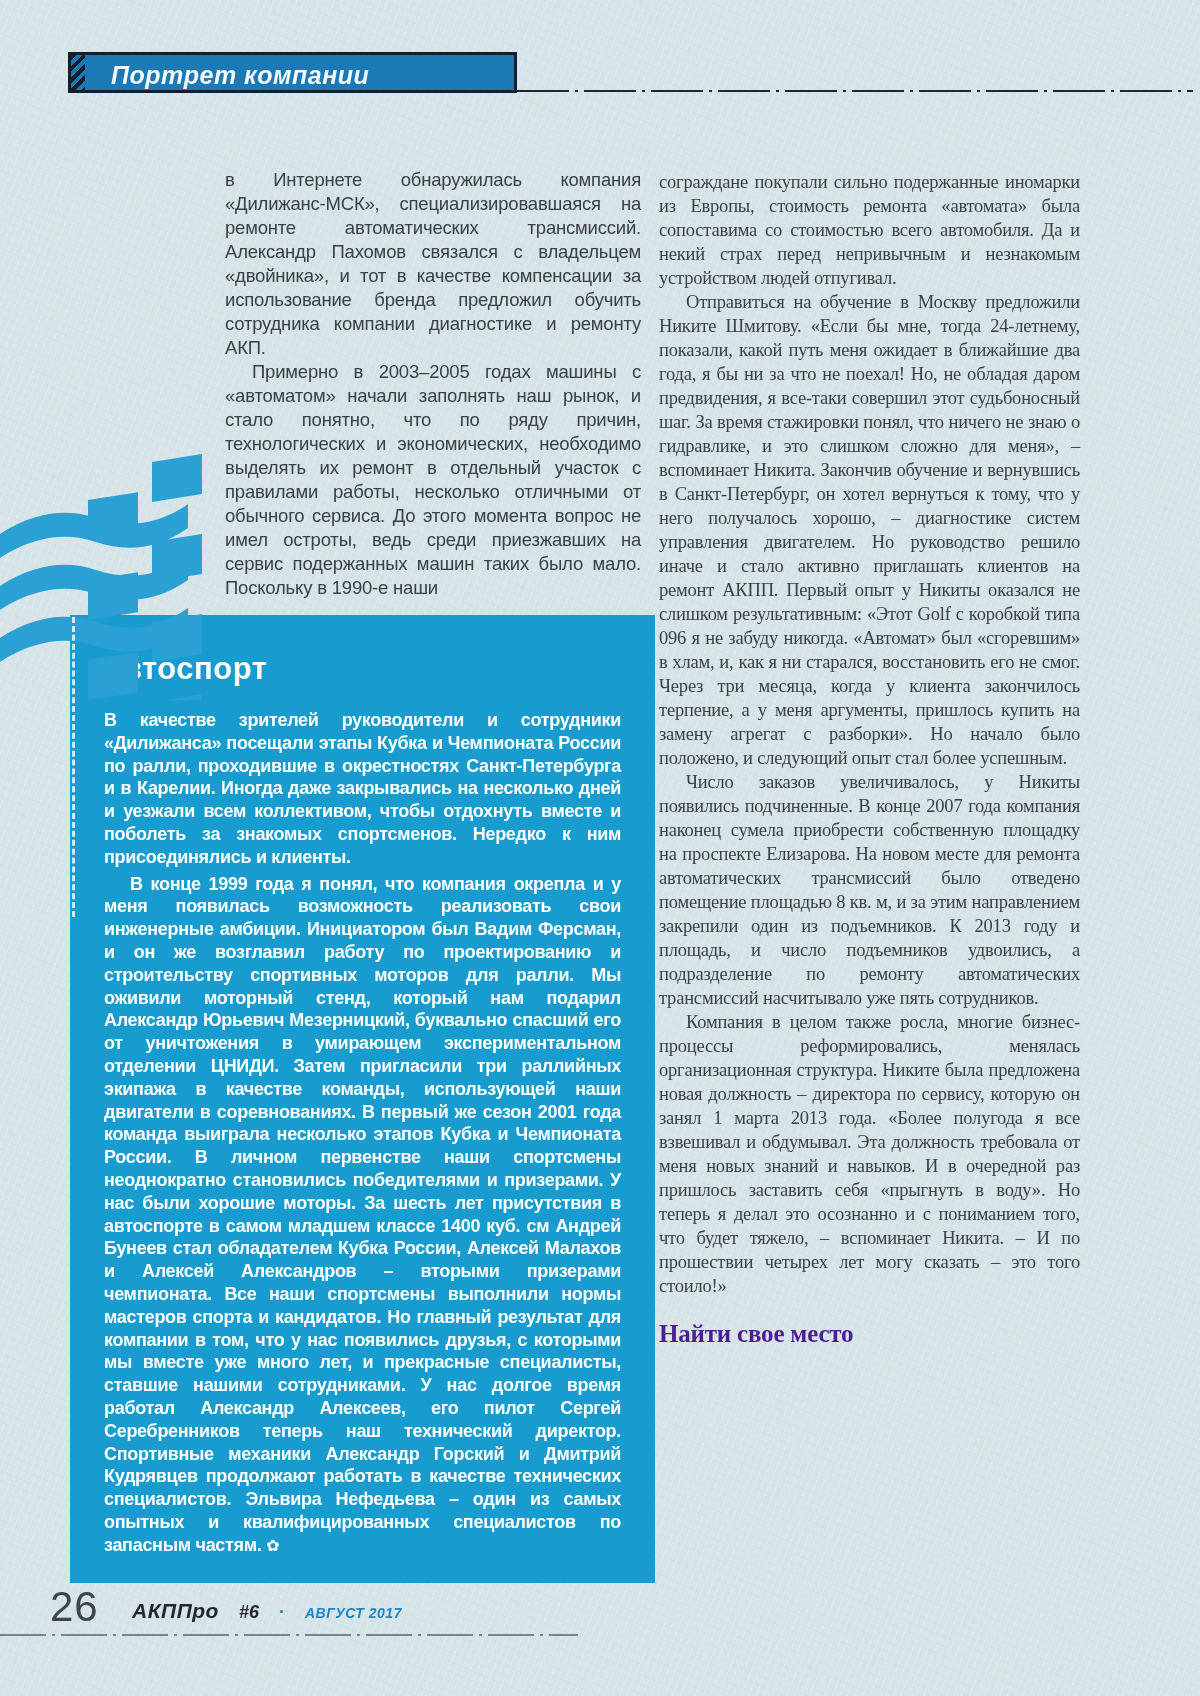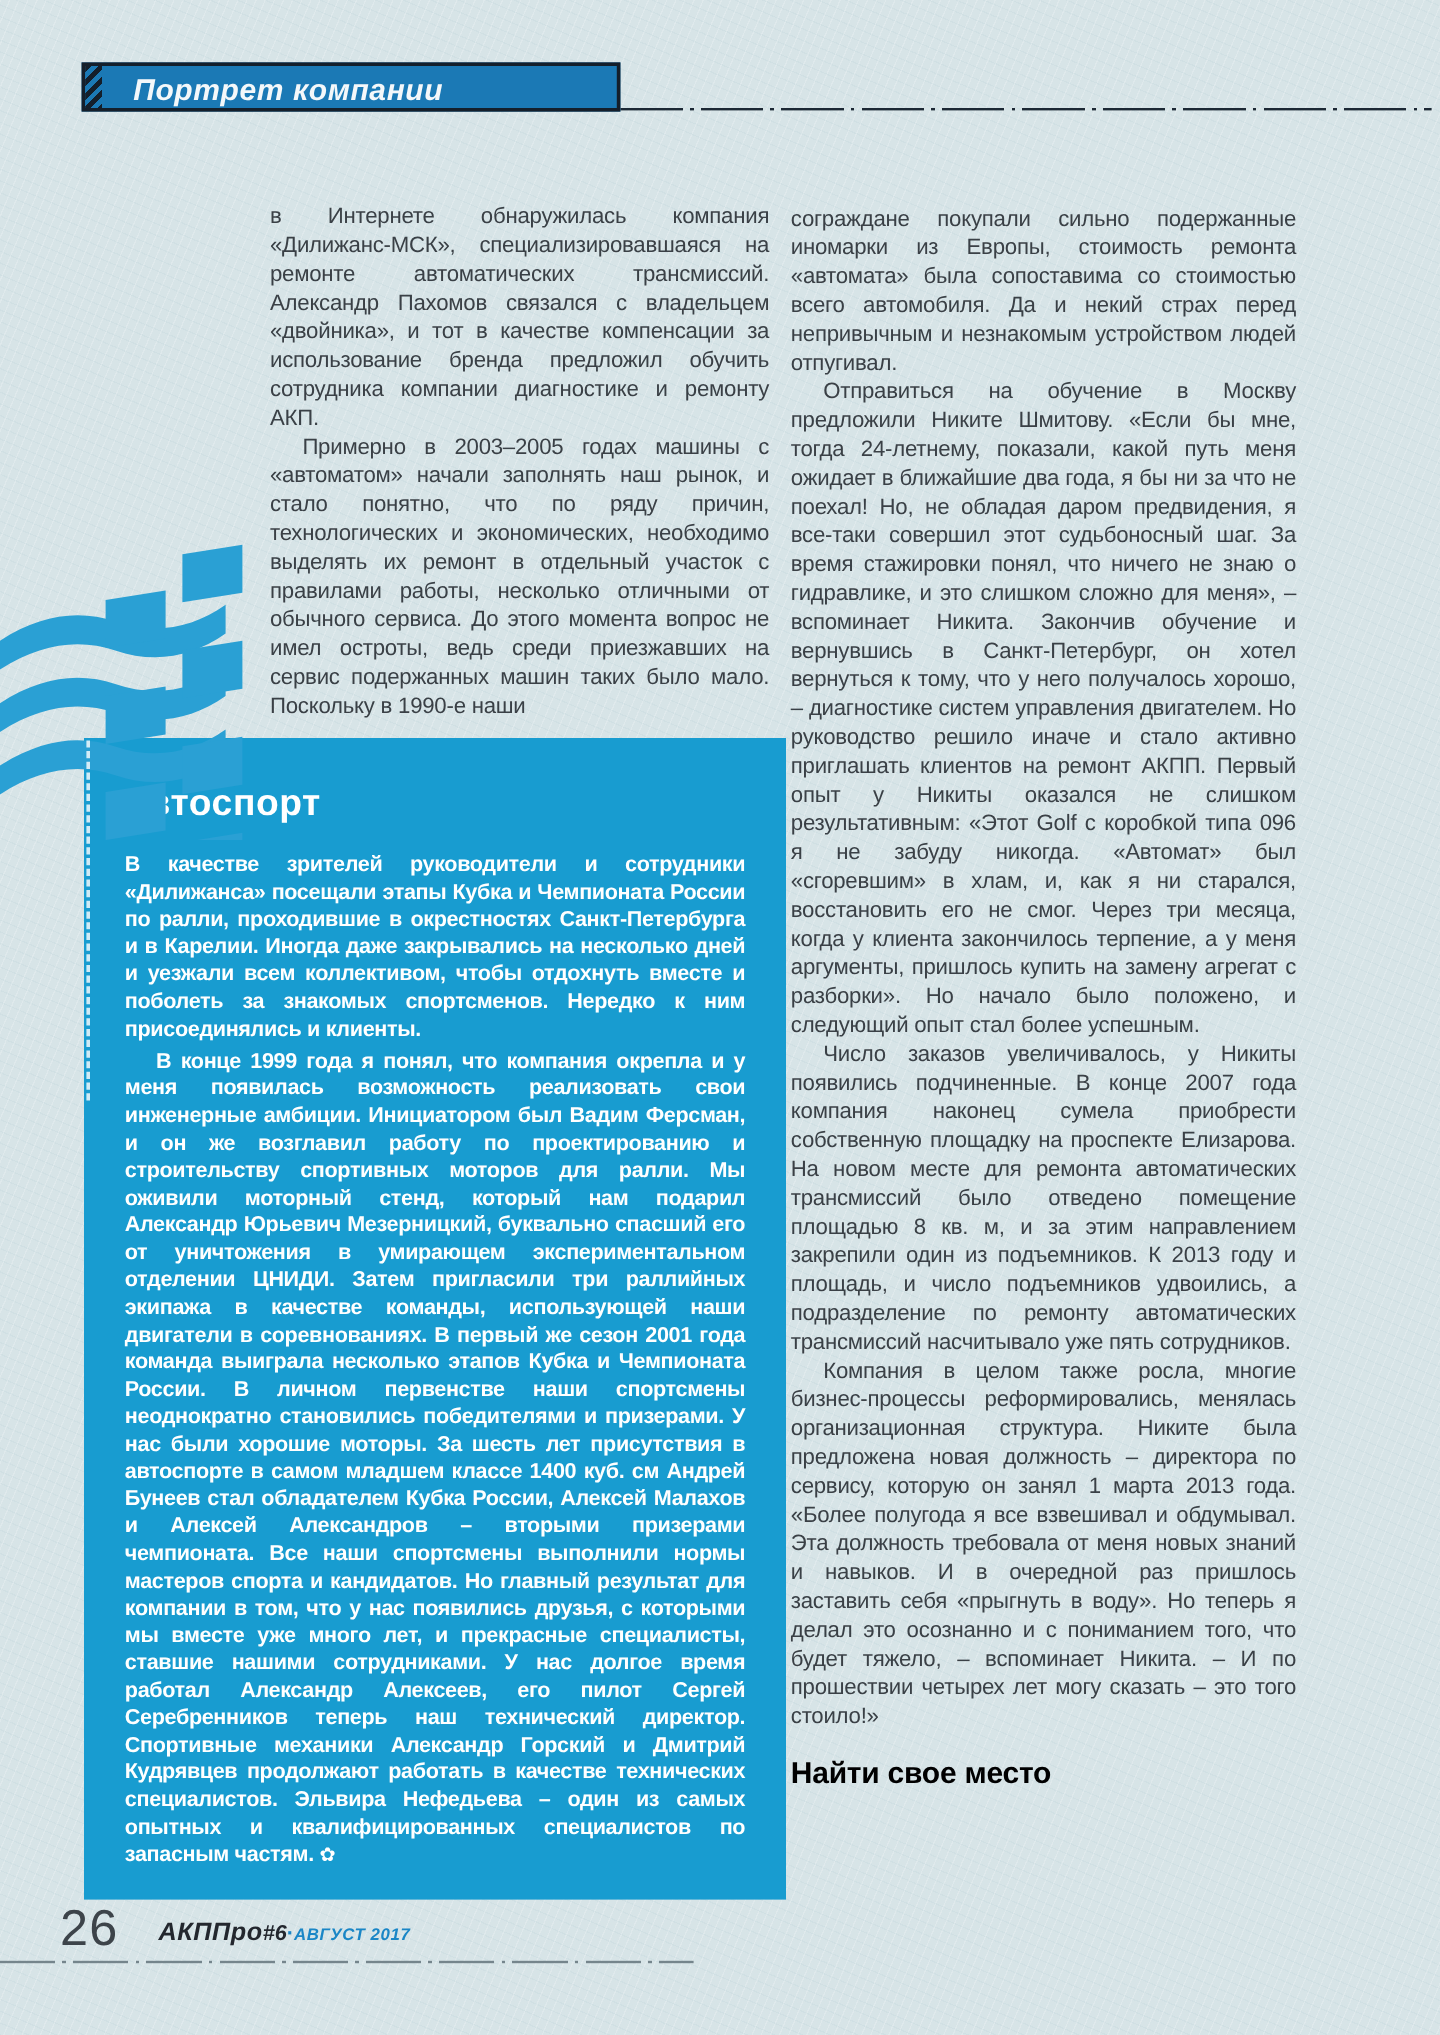--- a/index.html
+++ b/index.html
@@ -31,23 +31,23 @@
   }
   .header-rule{
     position:absolute;top:90px;left:517px;width:676px;height:2px;z-index:2;
     background:repeating-linear-gradient(90deg,#1c2834 0 52px,transparent 52px 58px,#1c2834 58px 61px,transparent 61px 67px);
   }
   
   .col{position:absolute;z-index:3;color:#3a4046;font-size:18.5px;line-height:24px;letter-spacing:-0.2px;}
   .col p{margin:0;text-align:justify;}
   .col p.indent{text-indent:27px;}
   .col-left{left:225px;top:168px;width:416px;}
-  .col-right{left:659px;top:170px;width:421px;}
+  .col-right{left:659px;top:170px;width:421px;font-family:Liberation Serif, serif;}
   .subheading{
-    color:#000000;font-size:25px;font-weight:700;letter-spacing:-0.2px;
+    color:#4c1d95;font-size:25px;font-weight:700;letter-spacing:-0.2px;
     margin:24px 0 8px 0;
   }
   
   .autosport{
     position:absolute;left:70px;top:615px;width:585px;height:968px;z-index:1;
     background:#189cd0;box-sizing:border-box;padding:36px 30px 0 30px;
   }
   .autosport h2{
     margin:0 0 22px 0;color:#ffffff;font-size:31px;font-weight:700;letter-spacing:.5px;
   }
@@ -63,21 +63,21 @@
   }
   
   .flag{position:absolute;left:0;top:438px;z-index:2;}
   
   .page-number{
     position:absolute;left:50px;top:1583px;z-index:3;
     color:#3d444a;font-size:42px;font-weight:400;letter-spacing:1px;text-align:center;
   }
   .footer-line{
     position:absolute;left:132px;top:1599px;z-index:3;
-    display:flex;align-items:baseline;gap:0;
+    display:flex;align-items:baseline;gap:20px;
   }
   .footer-logo{color:#23272e;font-size:21px;font-weight:800;font-style:italic;letter-spacing:.5px;}
   .footer-issue{color:#23272e;font-size:18px;font-weight:800;font-style:italic;}
   .footer-sep{color:#1a86c6;font-size:18px;font-weight:800;}
   .footer-date{color:#1a86c6;font-size:14px;font-weight:800;font-style:italic;letter-spacing:.5px;}
   .footer-rule{
     position:absolute;top:1634px;left:0;width:578px;height:2px;z-index:3;
     background:repeating-linear-gradient(90deg,#75858c 0 46px,transparent 46px 52px,#75858c 52px 55px,transparent 55px 61px);
   }
 </style>

